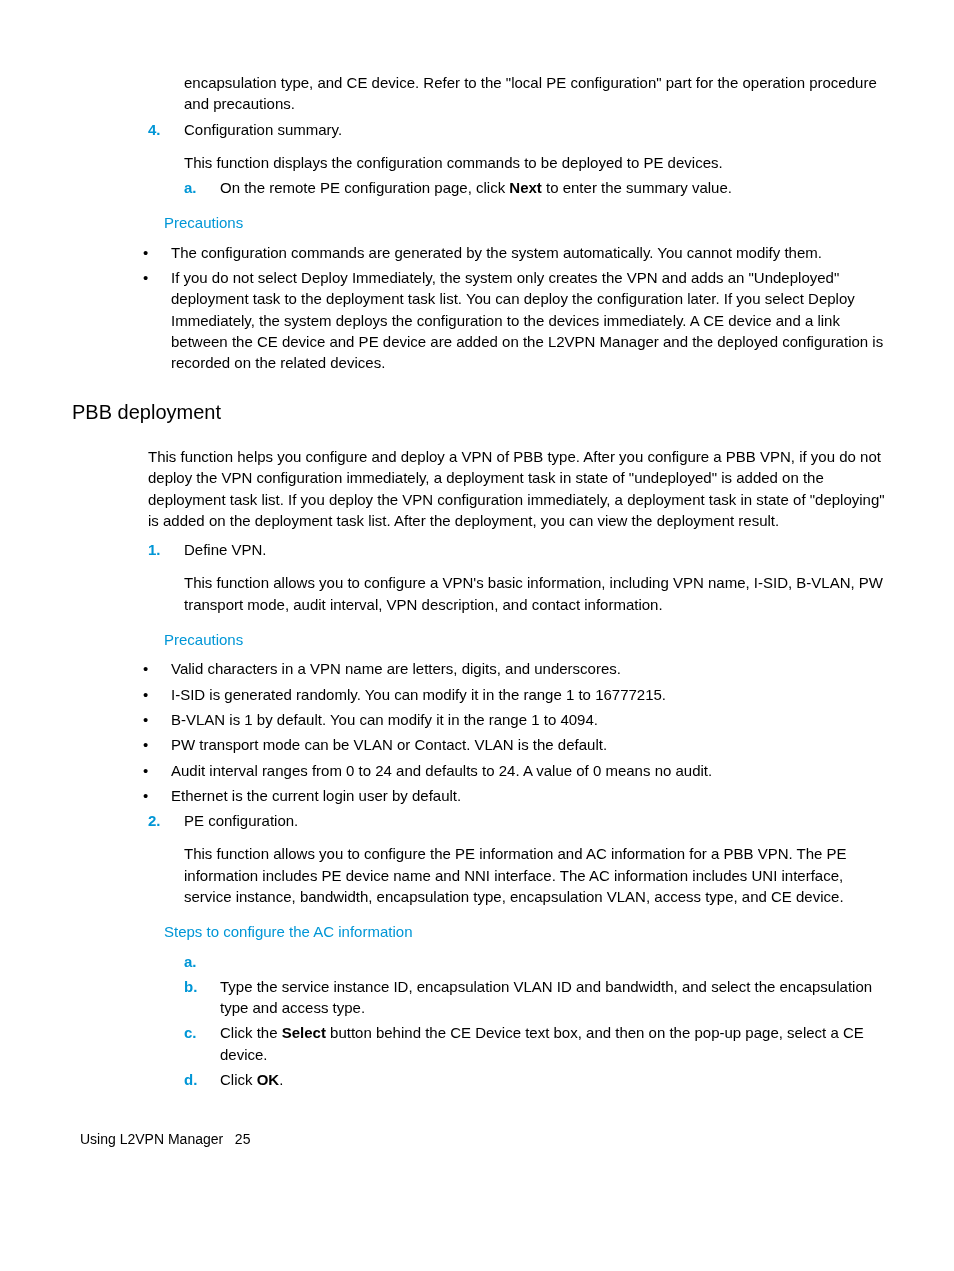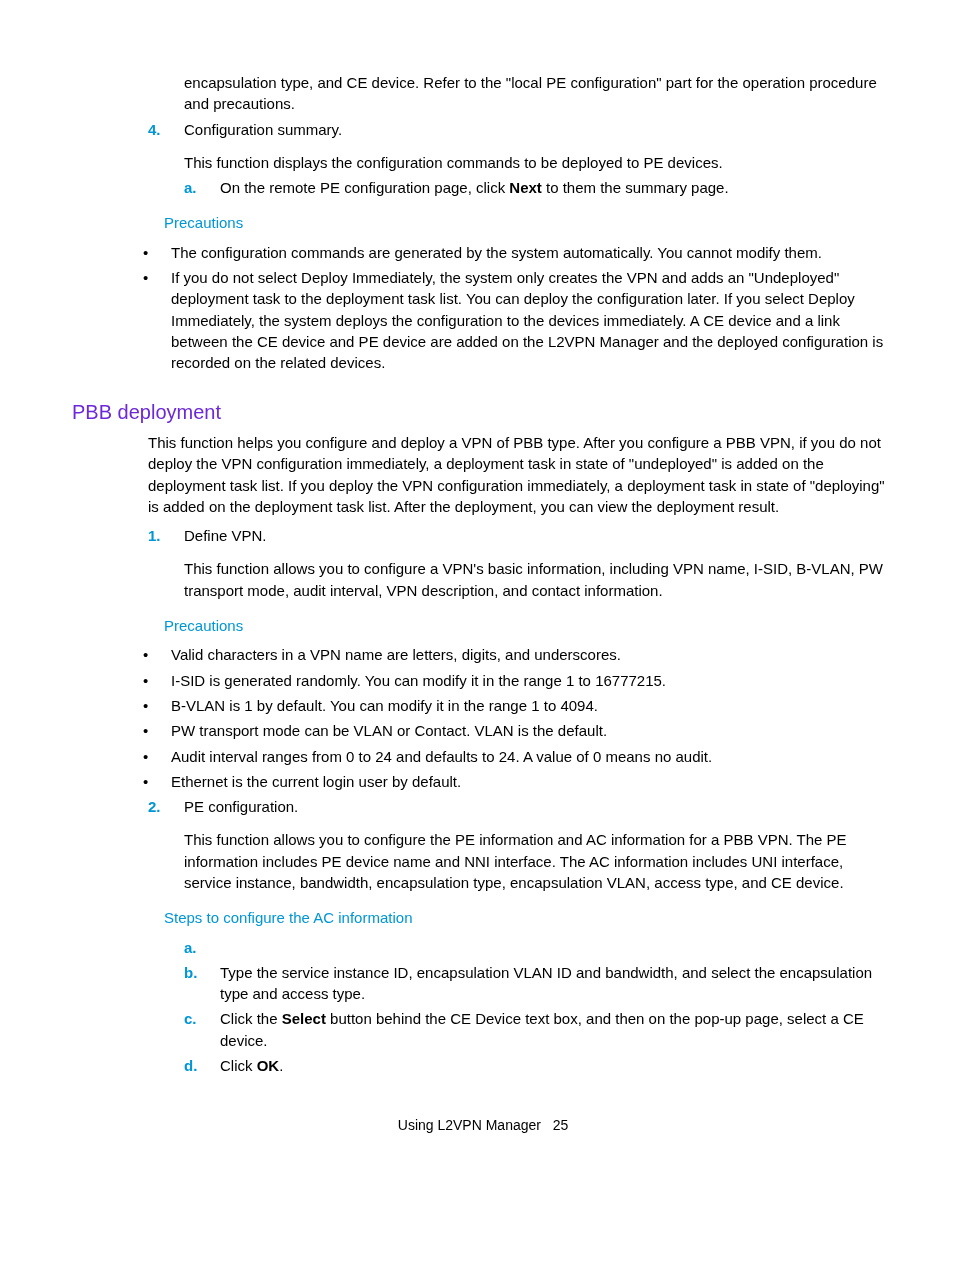--- a/index.html
+++ b/index.html
@@ -45,46 +45,46 @@
     margin: 4px 0 4px 91px;
     padding-left: 0;
   }
   .bullet::before {
     content: "•";
     position: absolute;
     left: -28px;
     top: 0;
   }
   h2 {
-    color: #6d28d9;
+    color: #000000;
     font-weight: normal;
     font-size: 20px;
-    margin: 24px 0 6px -8px;
+    margin: 24px 0 20px -8px;
   }
   b { font-weight: bold; }
   .footer {
-    text-align: center;
+    text-align: left;
     margin-top: 40px;
     font-size: 14px;
   }
 </style>
 </head>
 <body>
 
 <div class="body-indent">encapsulation type, and CE device. Refer to the "local PE configuration" part for the operation procedure and precautions.</div>
 
 <div class="ol-num">
   <div class="marker">4.</div>
   <div>Configuration summary.</div>
 </div>
 <div class="body-indent">This function displays the configuration commands to be deployed to PE devices.</div>
 <div class="ol-alpha">
   <div class="marker">a.</div>
   <div>
-    <span>On the remote PE configuration page, click </span><b>Next</b><span> to them the summary page.</span>
+    <span>On the remote PE configuration page, click </span><b>Next</b><span> to enter the summary value.</span>
   </div>
 </div>
 <div class="sub-heading">Precautions</div>
 <div class="bullet">The configuration commands are generated by the system automatically. You cannot modify them.</div>
 <div class="bullet">If you do not select Deploy Immediately, the system only creates the VPN and adds an "Undeployed" deployment task to the deployment task list. You can deploy the configuration later. If you select Deploy Immediately, the system deploys the configuration to the devices immediately. A CE device and a link between the CE device and PE device are added on the L2VPN Manager and the deployed configuration is recorded on the related devices.</div>
 
 <h2>PBB deployment</h2>
 <div class="body-top">This function helps you configure and deploy a VPN of PBB type. After you configure a PBB VPN, if you do not deploy the VPN configuration immediately, a deployment task in state of "undeployed" is added on the deployment task list. If you deploy the VPN configuration immediately, a deployment task in state of "deploying" is added on the deployment task list. After the deployment, you can view the deployment result.</div>
 
 <div class="ol-num">

